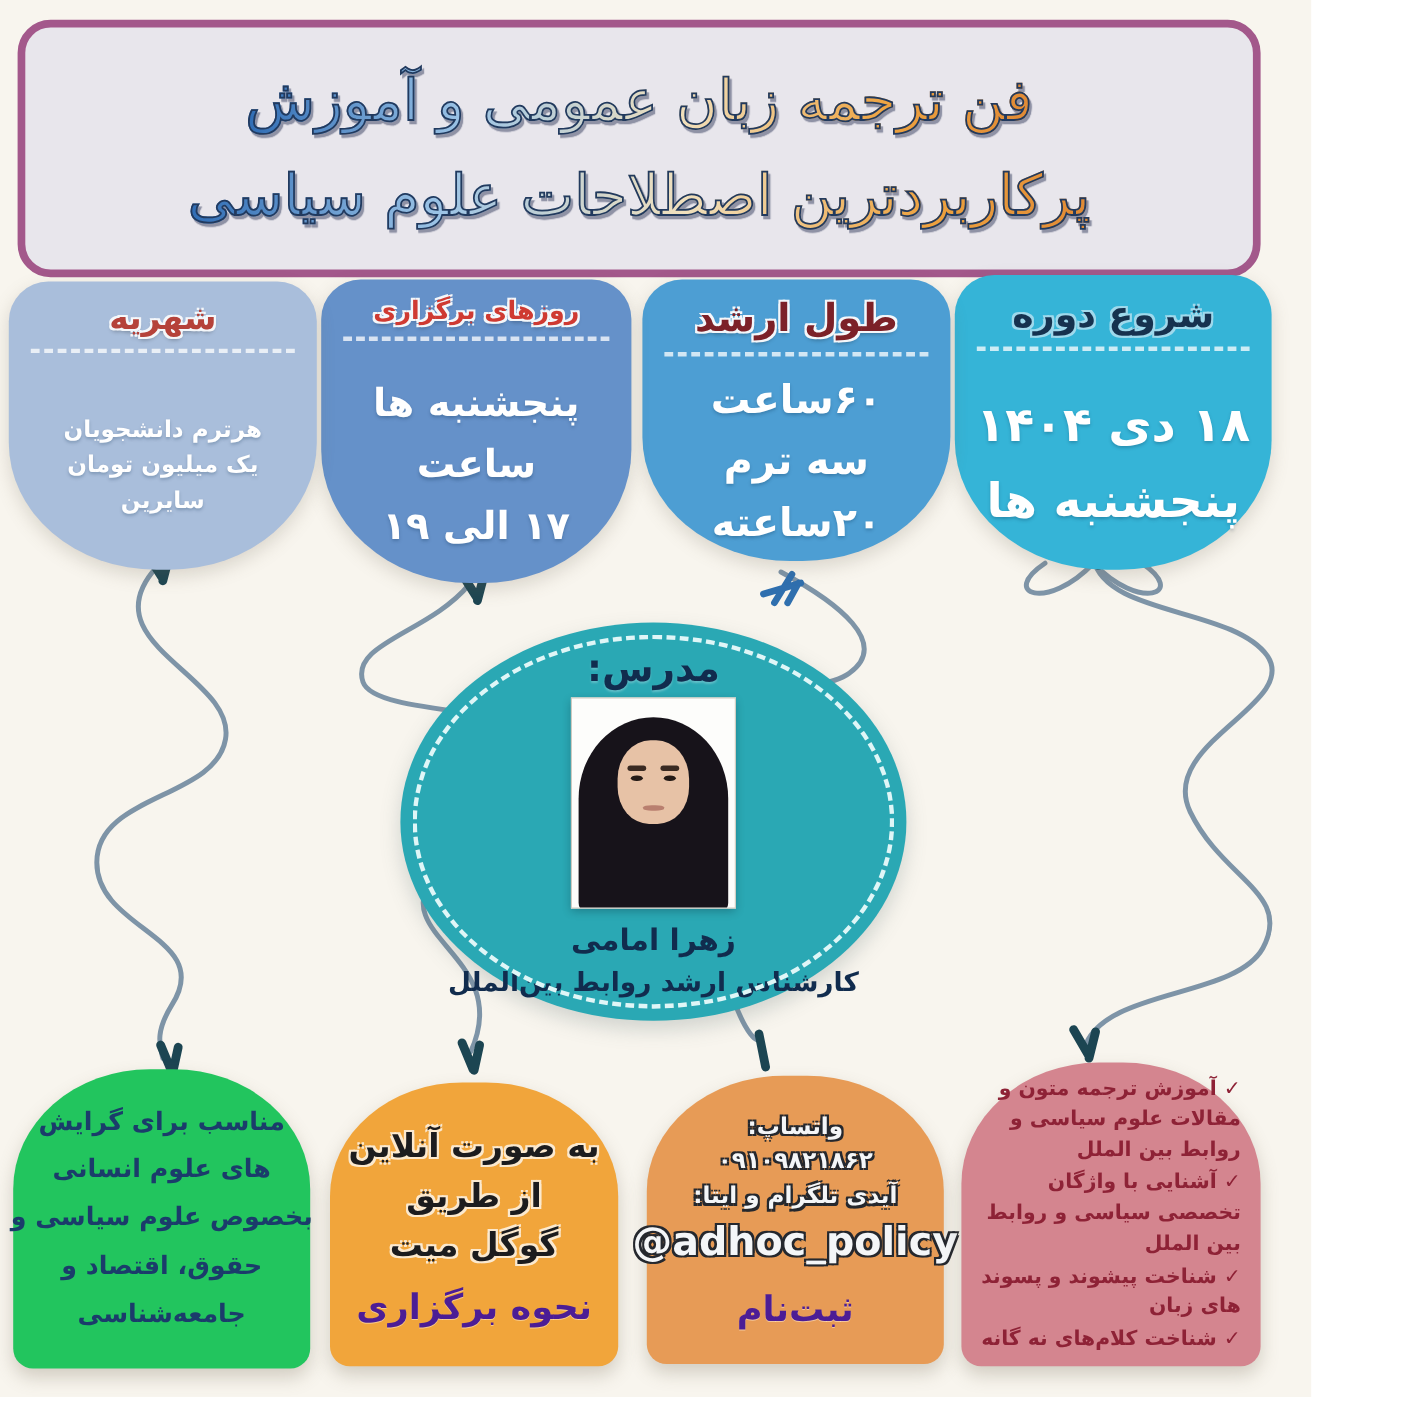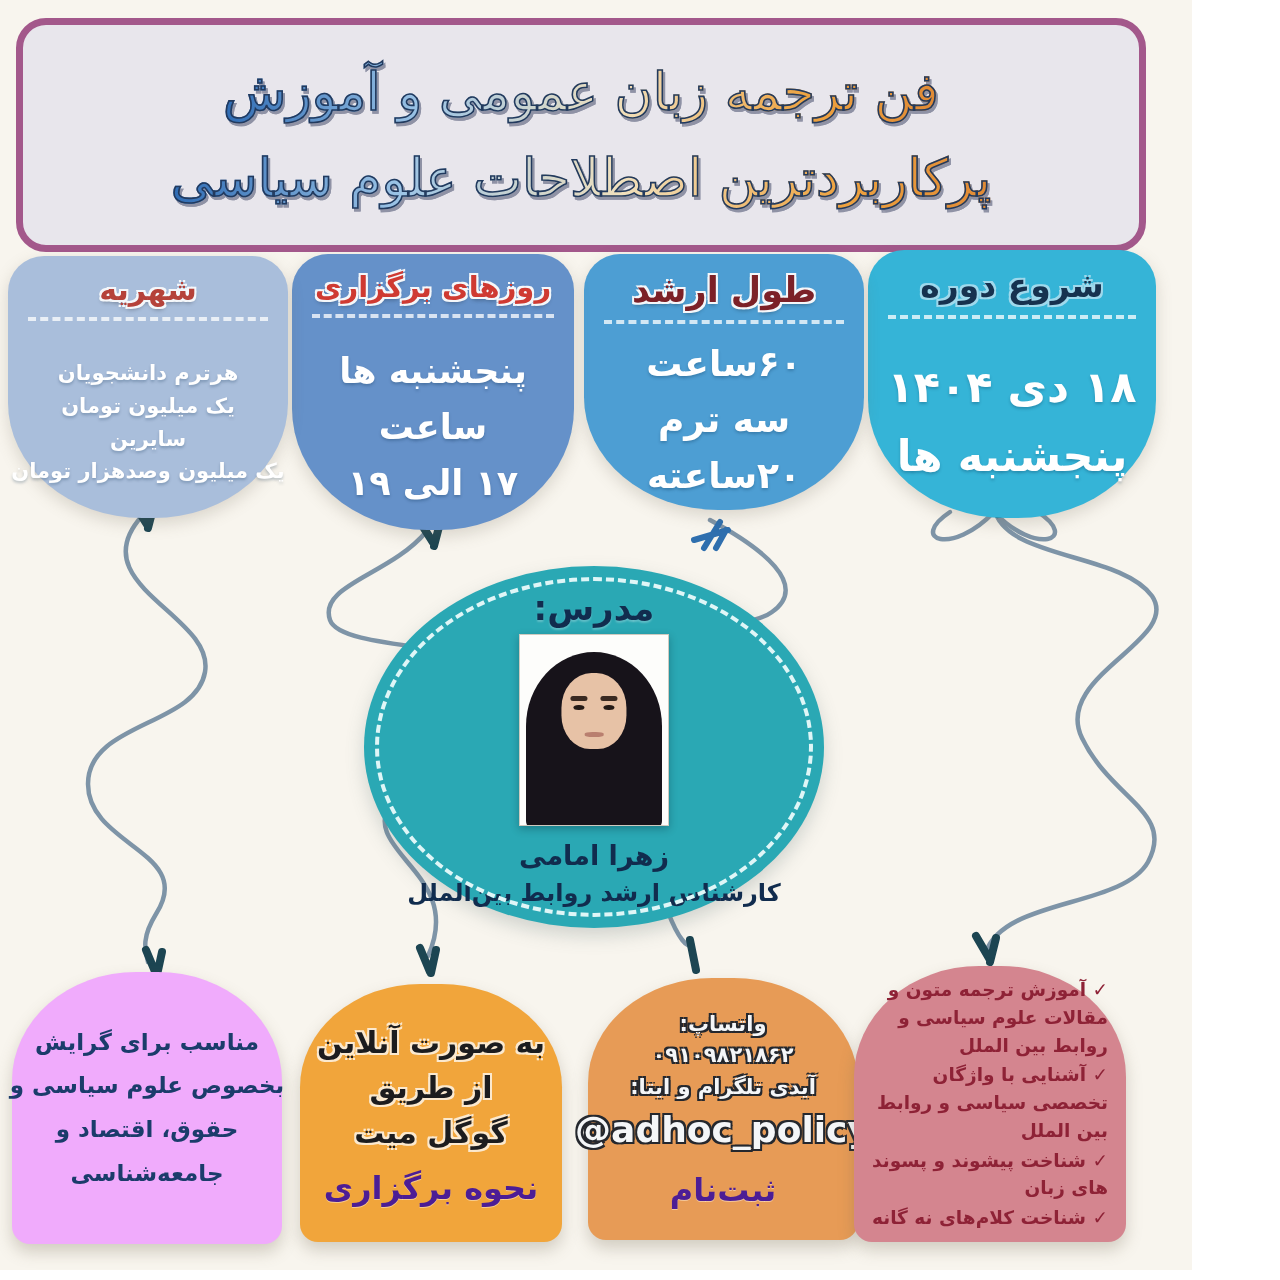--- a/index.html
+++ b/index.html
@@ -26,21 +26,21 @@
   .b-body{display:flex;flex-direction:column;align-items:center;justify-content:center;flex:1;
     color:#ffffff;font-weight:bold;text-shadow:0 2px 3px rgba(0,40,70,.25);}
   .outline-w{text-shadow:-2px -2px 0 #f4f7fa,2px -2px 0 #f4f7fa,-2px 2px 0 #f4f7fa,2px 2px 0 #f4f7fa,0 3px 4px rgba(0,0,0,.3);}
   .b-start{left:868px;top:250px;width:288px;height:268px;background:#35b4d7;}
   .b-start .b-header{font-size:33px;color:#16324f;text-shadow:-2px -2px 0 #9fd9ec,2px -2px 0 #9fd9ec,-2px 2px 0 #9fd9ec,2px 2px 0 #9fd9ec;}
   .b-start .b-line{font-size:43px;line-height:1.6;}
   .b-duration{left:584px;top:254px;width:280px;height:256px;background:#4d9ed3;}
   .b-duration .b-header{font-size:35px;color:#7c2128;}
   .b-duration .b-line{font-size:36px;line-height:1.55;}
   .b-days{left:292px;top:254px;width:282px;height:276px;background:#6591c9;}
-  .b-days .b-header{font-size:29px;color:#cf3a32;}
+  .b-days .b-header{font-size:23px;color:#cf3a32;}
   .b-days .b-line{font-size:35px;line-height:1.6;}
   .b-tuition{left:8px;top:256px;width:280px;height:262px;background:#a9bedb;}
   .b-tuition .b-header{font-size:30px;color:#b5423a;}
   .b-tuition .b-line{font-size:21px;line-height:1.55;white-space:nowrap;}
 
   
   .oval{position:absolute;left:364px;top:566px;width:460px;height:362px;z-index:2;
     background:#2aa8b4;border-radius:50%;display:flex;flex-direction:column;align-items:center;
     box-shadow:0 8px 18px rgba(90,110,110,.25);}
   .oval::after{content:"";position:absolute;inset:11px;border:4px dashed #dff6f7;border-radius:50%;pointer-events:none;}
@@ -52,31 +52,31 @@
   .brow.l{left:14%;} .brow.r{right:14%;}
   .eye{position:absolute;top:42%;width:17%;height:7%;background:#241a16;border-radius:50%;}
   .eye.l{left:19%;} .eye.r{right:19%;}
   .mouth{position:absolute;bottom:16%;left:50%;transform:translateX(-50%);width:30%;height:6%;background:#b97f6f;border-radius:40%;}
   .oval-name{font-size:27px;font-weight:bold;color:#112c4e;margin-top:14px;}
   .oval-degree{font-size:24px;font-weight:bold;color:#112c4e;margin-top:8px;}
 
   
   .tag{position:absolute;z-index:2;border-radius:46% 46% 18px 18px/40% 40% 18px 18px;
     box-shadow:0 8px 16px rgba(110,100,80,.28);display:flex;flex-direction:column;align-items:center;justify-content:center;}
-  .t-audience{left:12px;top:972px;width:270px;height:272px;background:#f0abfc;}
+  .t-audience{left:12px;top:972px;width:270px;height:272px;background:#22c55e;}
   .t-audience .t-line{font-size:23px;line-height:1.9;font-weight:bold;color:#1b3c6b;white-space:nowrap;}
   .t-format{left:300px;top:984px;width:262px;height:258px;background:#f1a53b;}
   .t-format .t-line{font-size:30px;line-height:1.5;font-weight:bold;color:#1c1c1e;
     text-shadow:-2px -2px 0 #fbe9cf,2px -2px 0 #fbe9cf,-2px 2px 0 #fbe9cf,2px 2px 0 #fbe9cf;}
   .t-footer{font-size:32px;font-weight:bold;color:#4c1d95;margin-top:14px;text-shadow:0 1px 0 rgba(255,240,220,.5);}
   .t-register{left:588px;top:978px;width:270px;height:262px;background:#e79b56;}
   .t-register .t-line{font-size:21px;line-height:1.5;font-weight:bold;color:#f4f6f8;
     text-shadow:-2px -2px 0 #25282e,2px -2px 0 #25282e,-2px 2px 0 #25282e,2px 2px 0 #25282e;}
   .t-register .t-handle{direction:ltr;font-size:36px;}
-  .t-syllabus{left:854px;top:966px;width:272px;height:276px;background:#d4858f;}
+  .t-syllabus{left:874px;top:966px;width:272px;height:276px;background:#d4858f;}
   .t-syllabus .t-items{padding:0 18px;display:flex;flex-direction:column;gap:2px;}
   .t-syllabus .t-item{font-size:18.5px;line-height:1.5;font-weight:bold;color:#8e2236;text-align:right;}
 </style>
 </head>
 <body>
 
 <div class="canvas">
   <div class="paper"></div>
 
   <svg class="strings" width="1192" height="1280" viewBox="0 0 1192 1280">
@@ -136,21 +136,20 @@
     </div>
   </div>
 
   <div class="balloon b-tuition">
     <div class="b-header outline-w">شهریه</div>
     <div class="b-sep"></div>
     <div class="b-body">
       <div class="b-line">هرترم دانشجویان</div>
       <div class="b-line">یک میلیون تومان</div>
       <div class="b-line">سایرین</div>
-      <div class="b-line">یک میلیون وصدهزار تومان</div>
     </div>
   </div>
 
   <div class="oval">
     <div class="oval-label">مدرس:</div>
     <div class="photo">
       <div class="chador"></div>
       <div class="face">
         <div class="brow l"></div>
         <div class="brow r"></div>
@@ -158,20 +157,21 @@
         <div class="eye r"></div>
         <div class="mouth"></div>
       </div>
     </div>
     <div class="oval-name">زهرا امامی</div>
     <div class="oval-degree">کارشناس ارشد روابط بین‌الملل</div>
   </div>
 
   <div class="tag t-audience">
     <div class="t-line">مناسب برای گرایش</div>
+    <div class="t-line">های علوم انسانی</div>
     <div class="t-line">بخصوص علوم سیاسی و</div>
     <div class="t-line">حقوق، اقتصاد و</div>
     <div class="t-line">جامعه‌شناسی</div>
   </div>
 
   <div class="tag t-format">
     <div class="t-line">به صورت آنلاین</div>
     <div class="t-line">از طریق</div>
     <div class="t-line">گوگل میت</div>
     <div class="t-footer">نحوه برگزاری</div>

